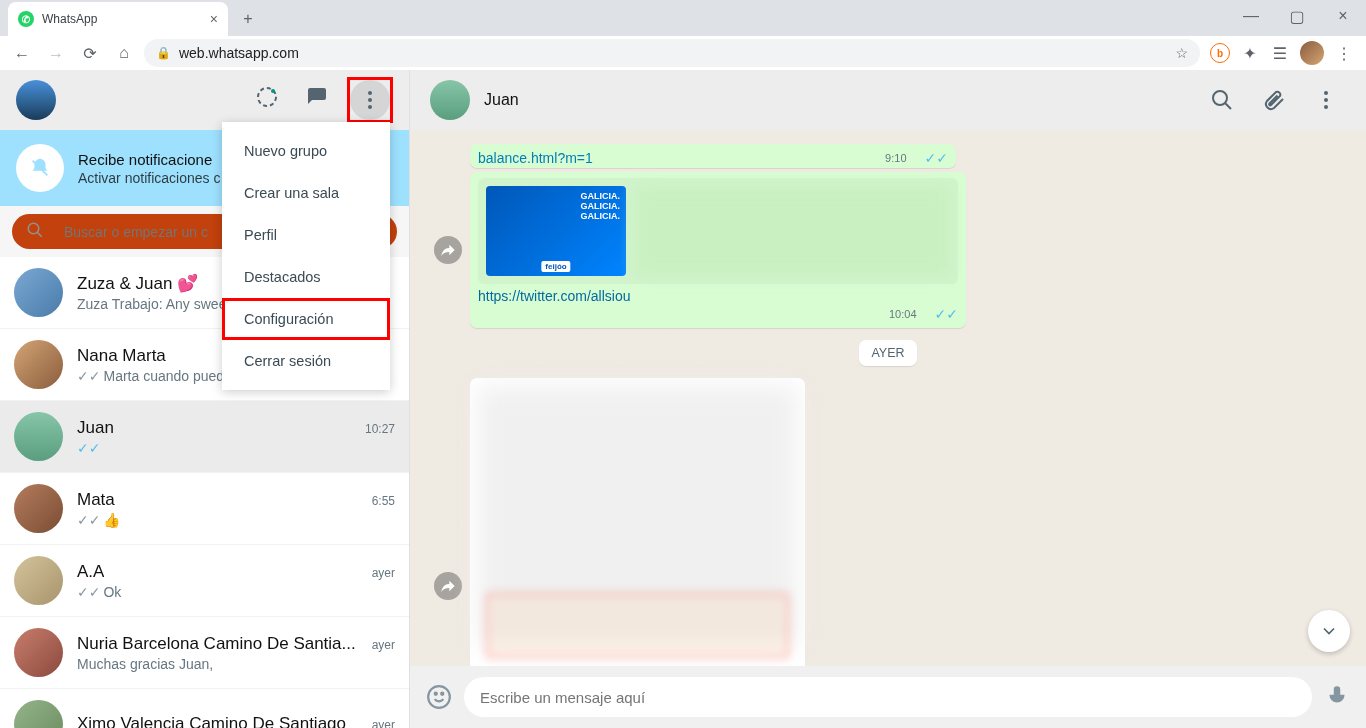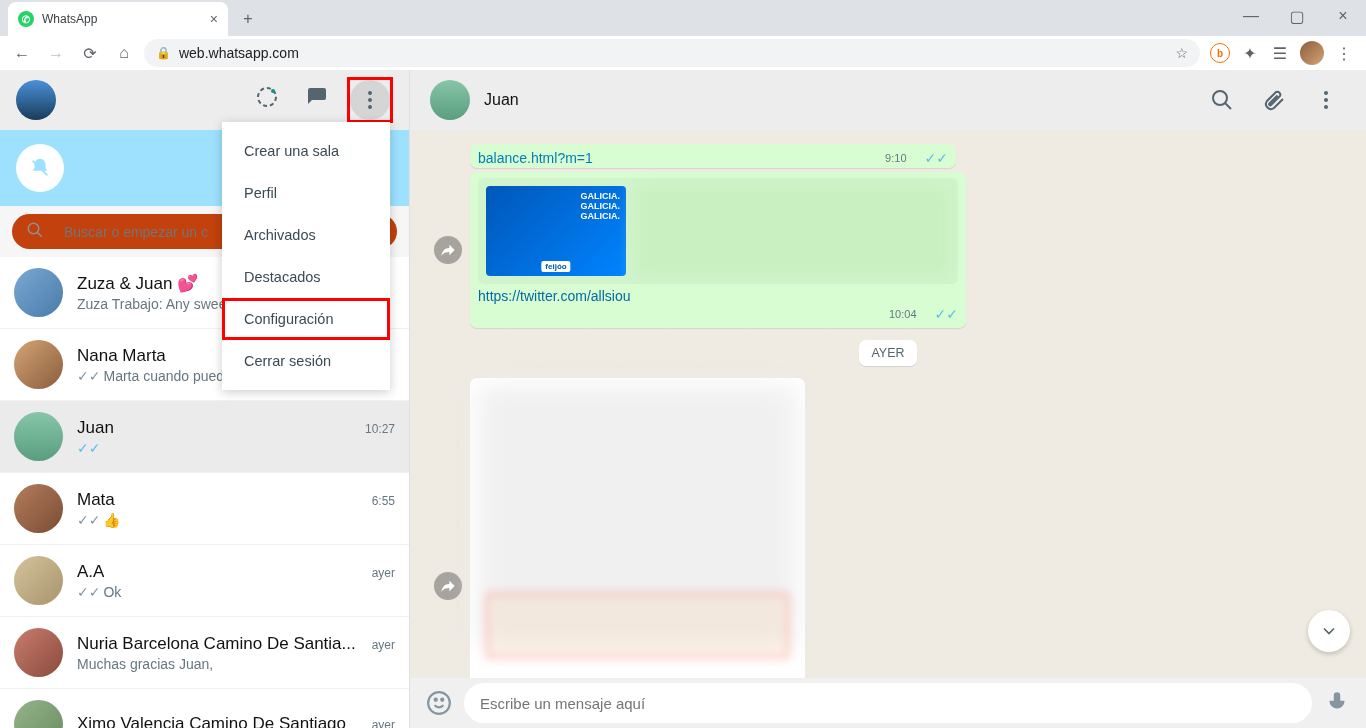--- a/index.html
+++ b/index.html
@@ -88,21 +88,21 @@
 .link-blur { flex:1; background:#c8f0c0; border-radius:4px; filter:blur(8px);}
 .link-url { color:#0369a1; font-size:14px;}
 .date-badge { display:inline-block; background:#fff; padding:6px 12px; border-radius:7px; font-size:12.5px; color:#54656f; box-shadow:0 1px 1px rgba(0,0,0,0.1);}
 .date-row { text-align:center; margin:12px 0;}
 .fwd-arrow { position:absolute; left:-36px; top:50%; transform:translateY(-50%); width:28px; height:28px; background:rgba(0,0,0,0.3); border-radius:50%; display:flex; align-items:center; justify-content:center; color:#fff; cursor:pointer;}
 .big-white-msg { background:#fff; width:335px; height:320px; border-radius:7px; padding:8px; position:relative;}
 .blur-content { width:100%; height:260px; background:#f0f0f0; filter:blur(12px); border-radius:4px;}
 .red-box { position:absolute; bottom:40px; left:16px; right:16px; height:65px; border:2px solid rgba(255,80,80,0.5); border-radius:4px; background:rgba(255,200,150,0.2); filter:blur(4px);}
 .scroll-btn { position:absolute; bottom:76px; right:16px; width:42px; height:42px; background:#fff; border-radius:50%; display:flex; align-items:center; justify-content:center; color:#54656f; box-shadow:0 2px 5px rgba(0,0,0,0.2); cursor:pointer; z-index:2;}
 
-.composer { height:50px; background:#f0f0f0; display:flex; align-items:center; padding:0 16px; gap:12px; z-index:1; position:relative;}
+.composer { height:62px; background:#f0f0f0; display:flex; align-items:center; padding:0 16px; gap:12px; z-index:1; position:relative;}
 .composer-icon { color:#8696a0; cursor:pointer; width:26px; height:26px; display:flex; align-items:center; justify-content:center;}
 .composer-input { flex:1; height:40px; background:#fff; border-radius:20px; border:none; outline:none; padding:0 16px; font-size:15px;}
 
 .av1 { background: linear-gradient(135deg,#7aa8d4,#4a7ba8);}
 .av2 { background: linear-gradient(135deg,#d4a574,#8a5c3d);}
 .av3 { background: linear-gradient(180deg,#87c5a8,#5a9e7f);}
 .av4 { background: linear-gradient(135deg,#b47c5c,#7a4d35);}
 .av5 { background: linear-gradient(135deg,#d4c39a,#a8946d);}
 .av6 { background: linear-gradient(135deg,#c97d6d,#8a4a3d);}
 .av7 { background: linear-gradient(135deg,#94b489,#6a8a5f);}
@@ -168,34 +168,38 @@
                 <circle cx="12" cy="5" r="2"></circle>
                 <circle cx="12" cy="12" r="2"></circle>
                 <circle cx="12" cy="19" r="2"></circle>
               </svg>
           </div>
         </div>
       </div>
     </div>
 
     <div class="dropdown" id="dropdown">
+        <div class="dropdown-item">Nuevo grupo</div>
         <div class="dropdown-item">Crear una sala</div>
         <div class="dropdown-item">Perfil</div>
-        <div class="dropdown-item">Archivados</div>
         <div class="dropdown-item">Destacados</div>
         <div class="dropdown-item highlighted">Configuración</div>
         <div class="dropdown-item">Cerrar sesión</div>
       </div>
 
     <div class="notif-banner">
       <div class="notif-icon">
         <svg width="22" height="22" viewBox="0 0 24 24" fill="#9de1fe">
             <path d="M12 2a6 6 0 00-6 6v4l-2 3h16l-2-3V8a6 6 0 00-6-6z"></path>
             <path d="M4 4l16 16" stroke="#9de1fe" stroke-width="2"></path>
           </svg>
+      </div>
+      <div class="notif-text">
+        <div class="notif-title">Recibe notificacione</div>
+        <div class="notif-sub">Activar notificaciones c</div>
       </div>
     </div>
 
     <div class="search-bar">
       <div class="search-inner">
         <span class="search-ic">
           <svg width="18" height="18" viewBox="0 0 24 24" fill="none" stroke="currentColor" stroke-width="2">
               <circle cx="10" cy="10" r="7"></circle>
               <line x1="21" y1="21" x2="15" y2="15"></line>
             </svg>

